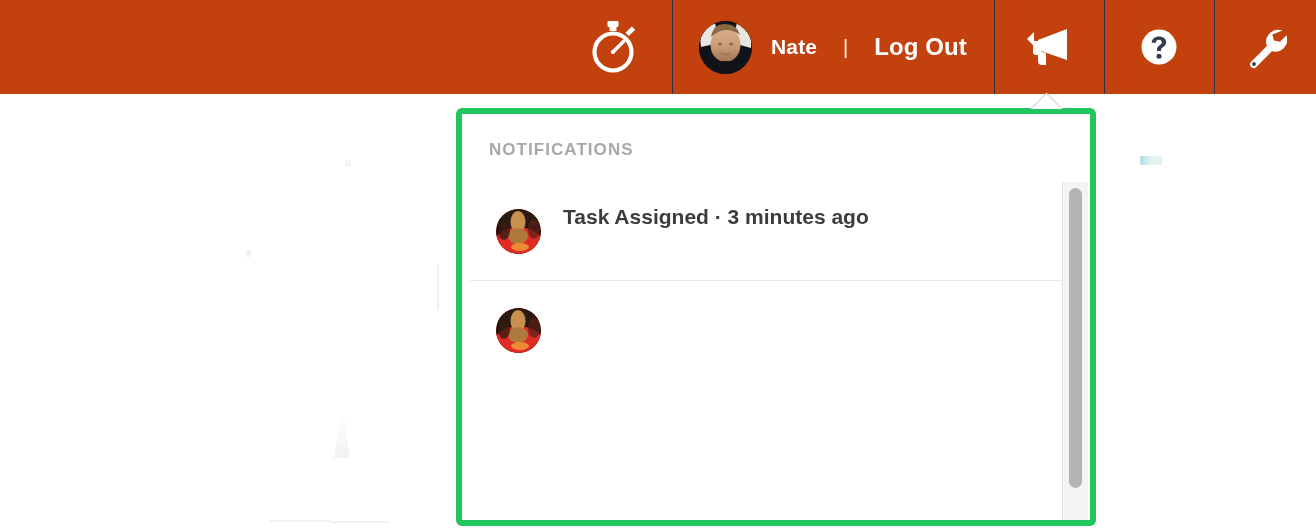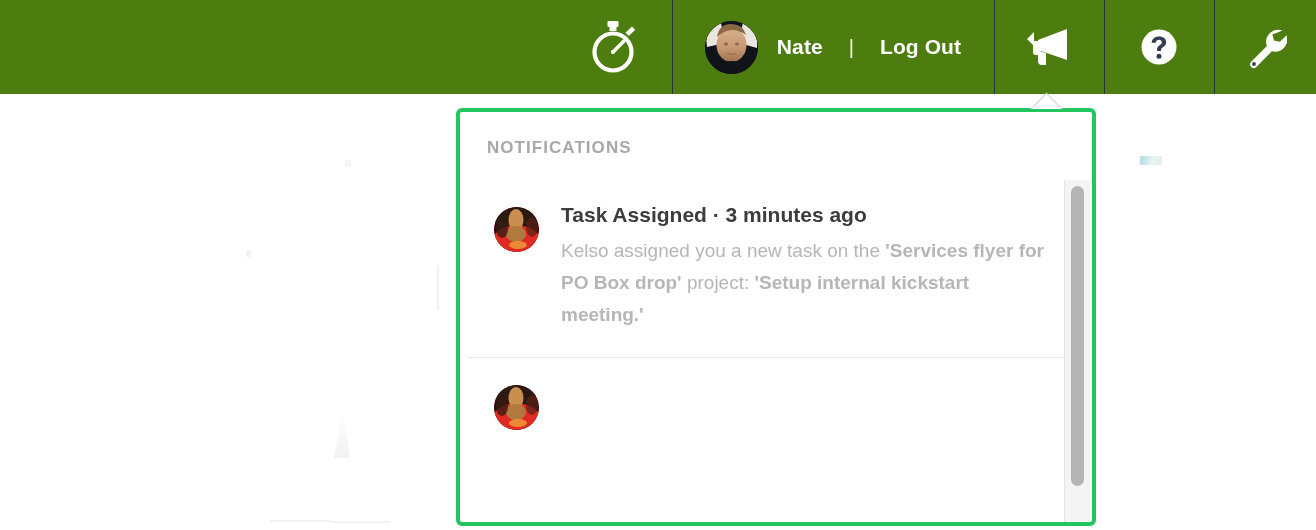--- a/index.html
+++ b/index.html
@@ -14,21 +14,21 @@
     overflow: hidden;
     position: relative;
   }
 
   
   #topbar {
     position: absolute;
     left: 0; top: 0;
     width: 1316px;
     height: 94px;
-    background: #4d7c0f;
+    background: #c2410c;
     display: flex;
     justify-content: flex-end;
     align-items: stretch;
     box-sizing: border-box;
   }
   .bar-cell {
     display: flex;
     align-items: center;
     justify-content: center;
     height: 94px;
@@ -75,21 +75,21 @@
   }
   #user-sep {
     color: #ffffff;
     font-size: 20px;
     font-weight: 400;
     margin: 0 26px;
     opacity: .95;
   }
   #logout {
     color: #ffffff;
-    font-size: 21px;
+    font-size: 24px;
     font-weight: 700;
     white-space: nowrap;
     text-decoration: none;
     letter-spacing: .1px;
   }
 
   
   .artifact {
     position: absolute;
     pointer-events: none;
@@ -134,21 +134,21 @@
   }
 
   
   #popover {
     position: absolute;
     left: 456px;
     top: 108px;
     width: 640px;
     height: 418px;
     background: #ffffff;
-    border: 4px solid #22c55e;
+    border: 6px solid #22c55e;
     border-radius: 6px;
     box-sizing: border-box;
     box-shadow: 0 1px 2px rgba(0,0,0,.04);
     overflow: hidden;
   }
   #popover-arrow {
     position: absolute;
     left: 1030px;
     top: 92px;
     width: 33px;
@@ -360,21 +360,20 @@
               <ellipse cx="22" cy="13" rx="7.5" ry="11" fill="#c98f4e"></ellipse>
               <ellipse cx="22" cy="27" rx="10" ry="8" fill="#b07a3e"></ellipse>
               <ellipse cx="24" cy="38" rx="9" ry="4" fill="#f0a93c" opacity=".75"></ellipse>
               <ellipse cx="8" cy="22" rx="6" ry="9" fill="#3a1c12" opacity=".8"></ellipse>
               <ellipse cx="38" cy="20" rx="6" ry="10" fill="#5c2116" opacity=".75"></ellipse>
             </g>
           </svg>
         </div>
         <div class="notif-body">
           <div class="notif-head">Task Assigned · 3 minutes ago</div>
-          <div class="notif-text"><span>Kelso assigned you a new task on the </span><b>'Services flyer for PO Box drop'</b><span> project: </span><b>'Setup internal kickstart meeting.'</b></div>
         </div>
       </div>
 
       <div class="notif">
         <div class="notif-avatar">
           <svg width="45" height="45" viewBox="0 0 45 45">
             <defs>
               <clipPath id="nclip2">
                   <circle cx="22.5" cy="22.5" r="22.5"></circle>
                 </clipPath>

